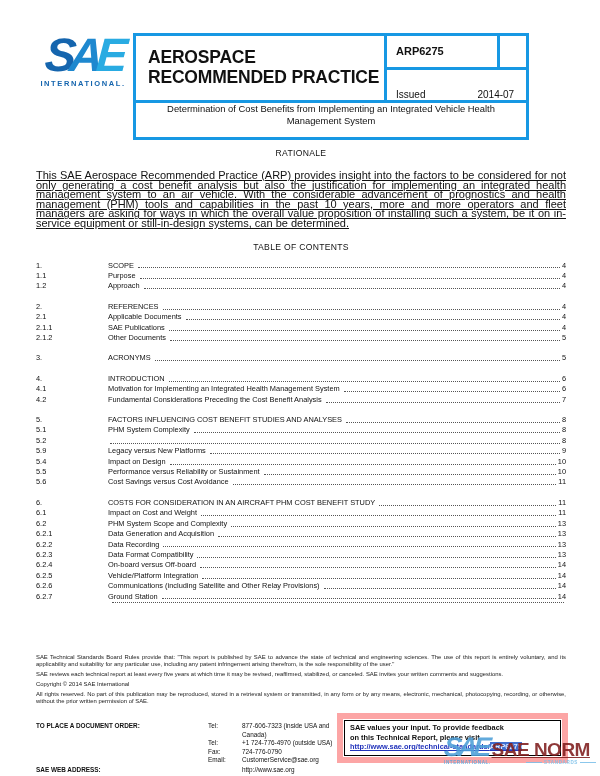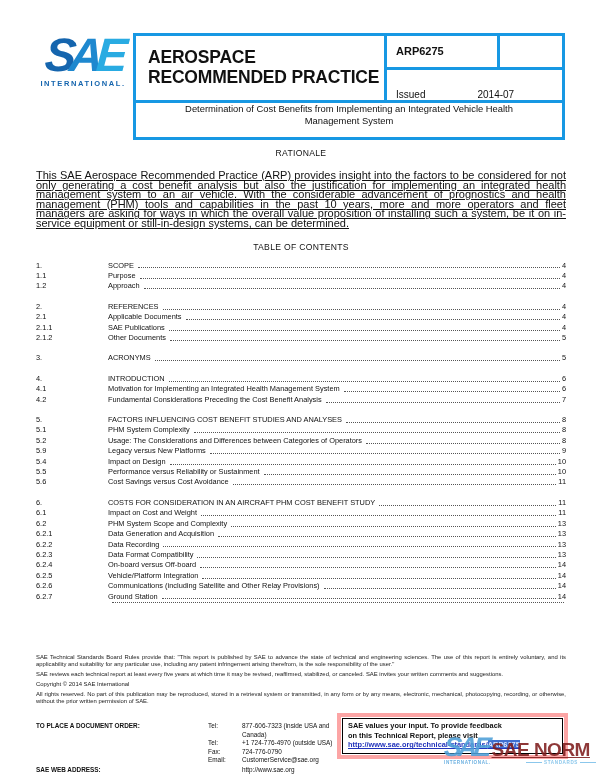--- a/index.html
+++ b/index.html
@@ -17,21 +17,21 @@
     letter-spacing:-7px; transform:skewX(-4deg); display:block;
   }
   .sae-s { color:#1565ae; } .sae-a { color:#1e88cf; } .sae-e { color:#29abe2; }
   .sae-intl {
     display:block; margin-top:3px; font-size:7.5px; font-weight:bold;
     color:#1565ae; letter-spacing:1.6px;
   }
 
   
   .hdr-grid {
-    position:absolute; left:133px; top:33px; width:432px;
+    position:absolute; left:133px; top:33px; width:396px;
     background:#1798e3; display:grid;
     grid-template-columns:248px 110px 1fr;
     grid-template-rows:31px 30px 34px;
     gap:3px; padding:3px;
   }
   .hdr-cell { background:#ffffff; }
   .hdr-title {
     grid-column:1; grid-row:1 / 3; display:flex; flex-direction:column;
     justify-content:center; padding-left:12px;
     font-size:17.5px; font-weight:bold; line-height:1.12; letter-spacing:-0.2px;
@@ -68,21 +68,21 @@
   .legal { position:absolute; left:36px; top:654px; width:530px; font-size:5.9px; line-height:7px; text-align:justify; color:#222; }
   .legal p { margin-bottom:3px; }
 
   .order { position:absolute; left:36px; top:722px; width:300px; font-size:6.4px; line-height:8.6px; }
   .order-grid { display:grid; grid-template-columns:172px 34px 1fr; }
   .order-label { font-weight:bold; }
   .order-web-row { display:grid; grid-template-columns:172px 34px 1fr; margin-top:1px; }
 
   .feedback {
     position:absolute; left:337px; top:713px; width:231px;
-    border:4px solid #fca5a5; padding:1px; background:#fff;
+    border:6px solid #fca5a5; padding:1px; background:#fff;
   }
   .feedback-inner { border:1px solid #000; padding:2px 5px 3px 5px; font-size:7.4px; font-weight:bold; line-height:1.3; }
   .feedback-url { color:#2233bb; text-decoration:underline; display:inline-block; }
   .feedback-url .hl { background:#3f6fd0; color:#dce8ff; }
 
   .watermark { position:absolute; left:444px; top:736px; width:152px; opacity:0.88; }
   .wm-row1 { display:flex; align-items:baseline; }
   .wm-sae {
     font-size:27px; font-weight:bold; font-style:italic; letter-spacing:-4px;
     color:#4d9fd8; line-height:0.85; transform:skewX(-4deg);
@@ -215,21 +215,20 @@
             <span class="toc-page">8</span>
           </div>
         <div class="toc-row">
             <span class="toc-num">5.1</span>
             <span class="toc-title">PHM System Complexity</span>
             <span class="toc-leader"></span>
             <span class="toc-page">8</span>
           </div>
         <div class="toc-row">
             <span class="toc-num">5.2</span>
-            <span class="toc-title">Usage: The Considerations and Differences between Categories of Operators</span>
             <span class="toc-leader"></span>
             <span class="toc-page">8</span>
           </div>
         <div class="toc-row">
             <span class="toc-num">5.9</span>
             <span class="toc-title">Legacy versus New Platforms</span>
             <span class="toc-leader"></span>
             <span class="toc-page">9</span>
           </div>
         <div class="toc-row">

